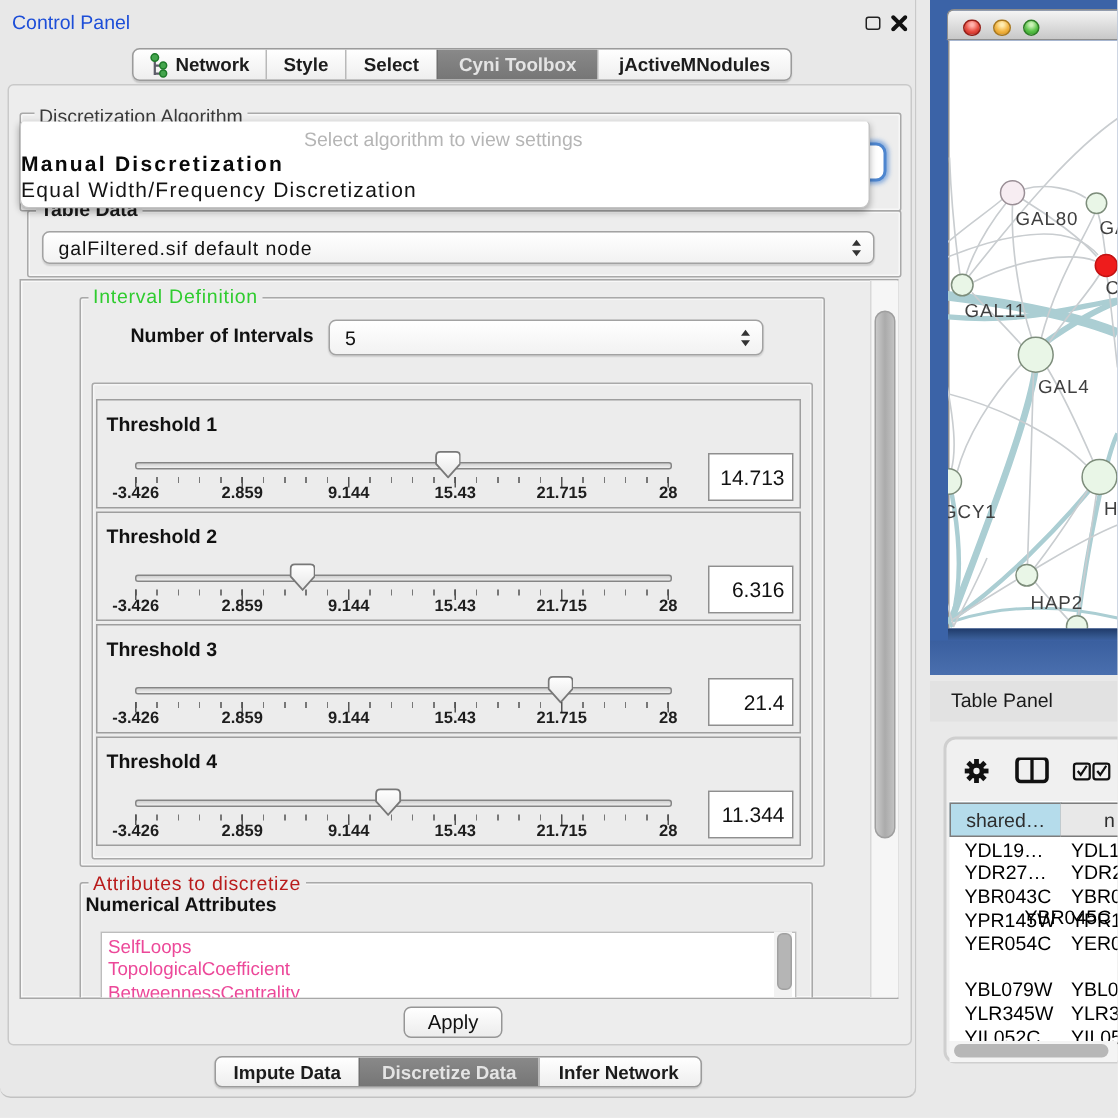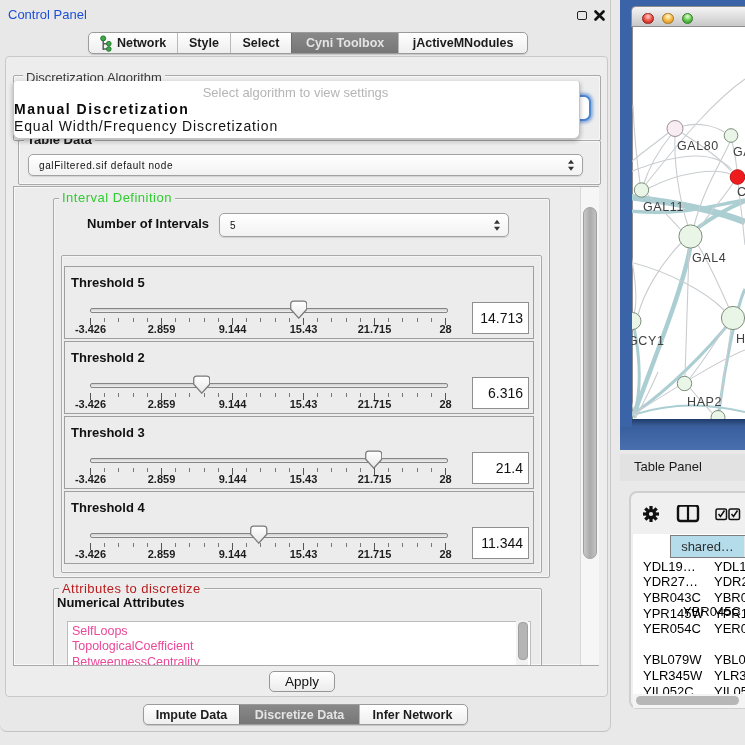--- a/index.html
+++ b/index.html
@@ -27,21 +27,21 @@
   
   #focuscombo{left:440px;top:95px;width:147px;height:22px;background:#fff;border:2.5px solid #4e86cf;border-radius:7px;box-shadow:0 0 3px 1.5px rgba(70,130,210,0.6);}
   
   #popup{left:13px;top:81px;width:565px;height:57px;background:#fff;border:1px solid #c4c4c4;border-top:none;border-radius:6px;border-top-left-radius:3px;border-top-right-radius:3px;box-shadow:0 2px 5px rgba(0,0,0,0.3);}
   #popline1{left:0;top:85px;width:591px;text-align:center;font-size:13px;color:#b5b5b5;}
   #popline2{left:14px;top:101px;font-size:14px;letter-spacing:1.5px;font-weight:bold;color:#0a0a0a;}
   #popline3{left:14px;top:118px;font-size:14px;letter-spacing:0.85px;color:#141414;}
   
   #tdgroup{left:18px;top:140px;width:581px;height:43px;}
   #tdtitle{left:24px;top:133px;color:#1a1a1a;font-weight:bold;}
-  .combo{background:linear-gradient(#ffffff,#f2f2f2);border:1px solid #a2a2a2;border-radius:5px;box-sizing:border-box;font-size:10px;color:#111;box-shadow:0 1px 1px rgba(0,0,0,0.12);}
+  .combo{background:linear-gradient(#ffffff,#f2f2f2);border:1px solid #a2a2a2;border-radius:5px;box-sizing:border-box;font-size:13px;color:#111;box-shadow:0 1px 1px rgba(0,0,0,0.12);}
   .combo .ctext{position:absolute;left:10px;top:0;bottom:0;display:flex;align-items:center;}
   .arrows{position:absolute;right:7px;top:50%;transform:translateY(-50%);width:7px;}
   .arrows .up{display:block;width:0;height:0;border-left:3.5px solid transparent;border-right:3.5px solid transparent;border-bottom:4.5px solid #333;margin-bottom:2.5px;}
   .arrows .dn{display:block;width:0;height:0;border-left:3.5px solid transparent;border-right:3.5px solid transparent;border-top:4.5px solid #333;}
   #tdcombo{left:28px;top:154px;width:555px;height:22px;letter-spacing:0.6px;}
   
   #scrollc{left:13px;top:186px;width:586px;height:480px;border:1px solid #a8a8a8;background:#ececec;overflow:hidden;box-sizing:border-box;box-shadow:inset 1px 1px 0 #f8f8f8,inset -1px -1px 0 #f8f8f8;padding-left:28px;}
   
   #vsb{left:580px;top:187px;width:18px;height:478px;background:#f6f6f6;border-left:1px solid #d8d8d8;}
   #vsbthumb{left:583px;top:207px;width:12px;height:350px;background:linear-gradient(90deg,#c9c9c9,#ababab 50%,#c2c2c2);border:1px solid #9f9f9f;border-radius:7px;}
@@ -76,21 +76,21 @@
   #bluebg{left:620px;top:0;width:125px;height:450px;background:#3b63a7;}
   #blueband{left:620px;top:427px;width:125px;height:23px;background:linear-gradient(#3a5f9f,#4a6fae);}
   #mactitle{left:631px;top:6px;width:114px;height:21px;background:linear-gradient(#f5f5f5,#c8c8c8);border:1px solid #8d8d8d;border-right:none;border-top-left-radius:5px;box-sizing:border-box;}
   .light{position:absolute;top:5.5px;width:11.5px;height:11.5px;border-radius:50%;box-sizing:border-box;}
   #canvas{left:632px;top:27px;width:113px;height:392px;background:#ffffff;border-left:1px solid #8d8d8d;box-sizing:border-box;}
   #canvshadow{left:632px;top:419px;width:113px;height:8px;background:linear-gradient(#1f3a6a,#35588f 70%,#3c60a0);}
   #tpbar{left:620px;top:454px;width:125px;height:27px;background:#e2e2e2;}
   #tpbartext{left:634px;top:459px;font-size:13px;color:#1a1a1a;}
   #tablewidget{left:629px;top:491px;width:130px;height:218px;background:#f0f0f0;border:2px solid #cfcfcf;border-radius:8px;box-sizing:border-box;}
   #tharea{left:633px;top:534px;width:112px;height:160px;background:#fff;}
-  .hcell{position:absolute;top:535px;height:23px;box-sizing:border-box;border:1px solid #7d7d7d;font-size:13px;color:#2e2e2e;display:flex;align-items:center;justify-content:center;margin-left:37px;}
+  .hcell{position:absolute;top:535px;height:23px;box-sizing:border-box;border:1px solid #7d7d7d;font-size:13px;color:#2e2e2e;display:flex;align-items:center;justify-content:center;}
   .trow{position:absolute;left:633px;width:112px;height:15.6px;font-size:13px;color:#000;}
   .trow .c1{position:absolute;left:10px;}
   .trow .c2{position:absolute;left:81px;}
   #hsb{left:633px;top:694px;width:112px;height:14px;background:#f4f4f4;}
   #hsbthumb{left:636px;top:696px;width:103px;height:9px;background:#b7b7b7;border-radius:4.5px;}
 </style>
 </head>
 <body>
 <div id="app">
 
@@ -144,21 +144,21 @@
     <div class="abs combo" id="noicombo">
         <span class="ctext">5</span>
         <span class="arrows">
           <span class="up"></span>
           <span class="dn"></span>
         </span>
       </div>
     <div class="abs group" id="thgroup"></div>
 
     <div class="tpanel" style="top:79px;">
-      <div class="tlabel">Threshold 5</div>
+      <div class="tlabel">Threshold 1</div>
       <div class="track"></div>
       <svg class="thumb" style="left:224.5px;" width="17.5" height="19.5" viewBox="0 0 17 18">
         <defs>
             <linearGradient id="thg0" x1="0" y1="0" x2="0" y2="1">
               <stop offset="0" stop-color="#ffffff"></stop>
               <stop offset="1" stop-color="#e6e6e6"></stop>
             </linearGradient>
           </defs>
         <path d="M 3.5 0.7 L 13.5 0.7 Q 16.3 0.7 16.3 3.5 L 16.3 8.5 L 8.5 17.2 L 0.7 8.5 L 0.7 3.5 Q 0.7 0.7 3.5 0.7 Z" fill="url(#thg0)" stroke="#787878" stroke-width="1.2"></path>
       </svg>

